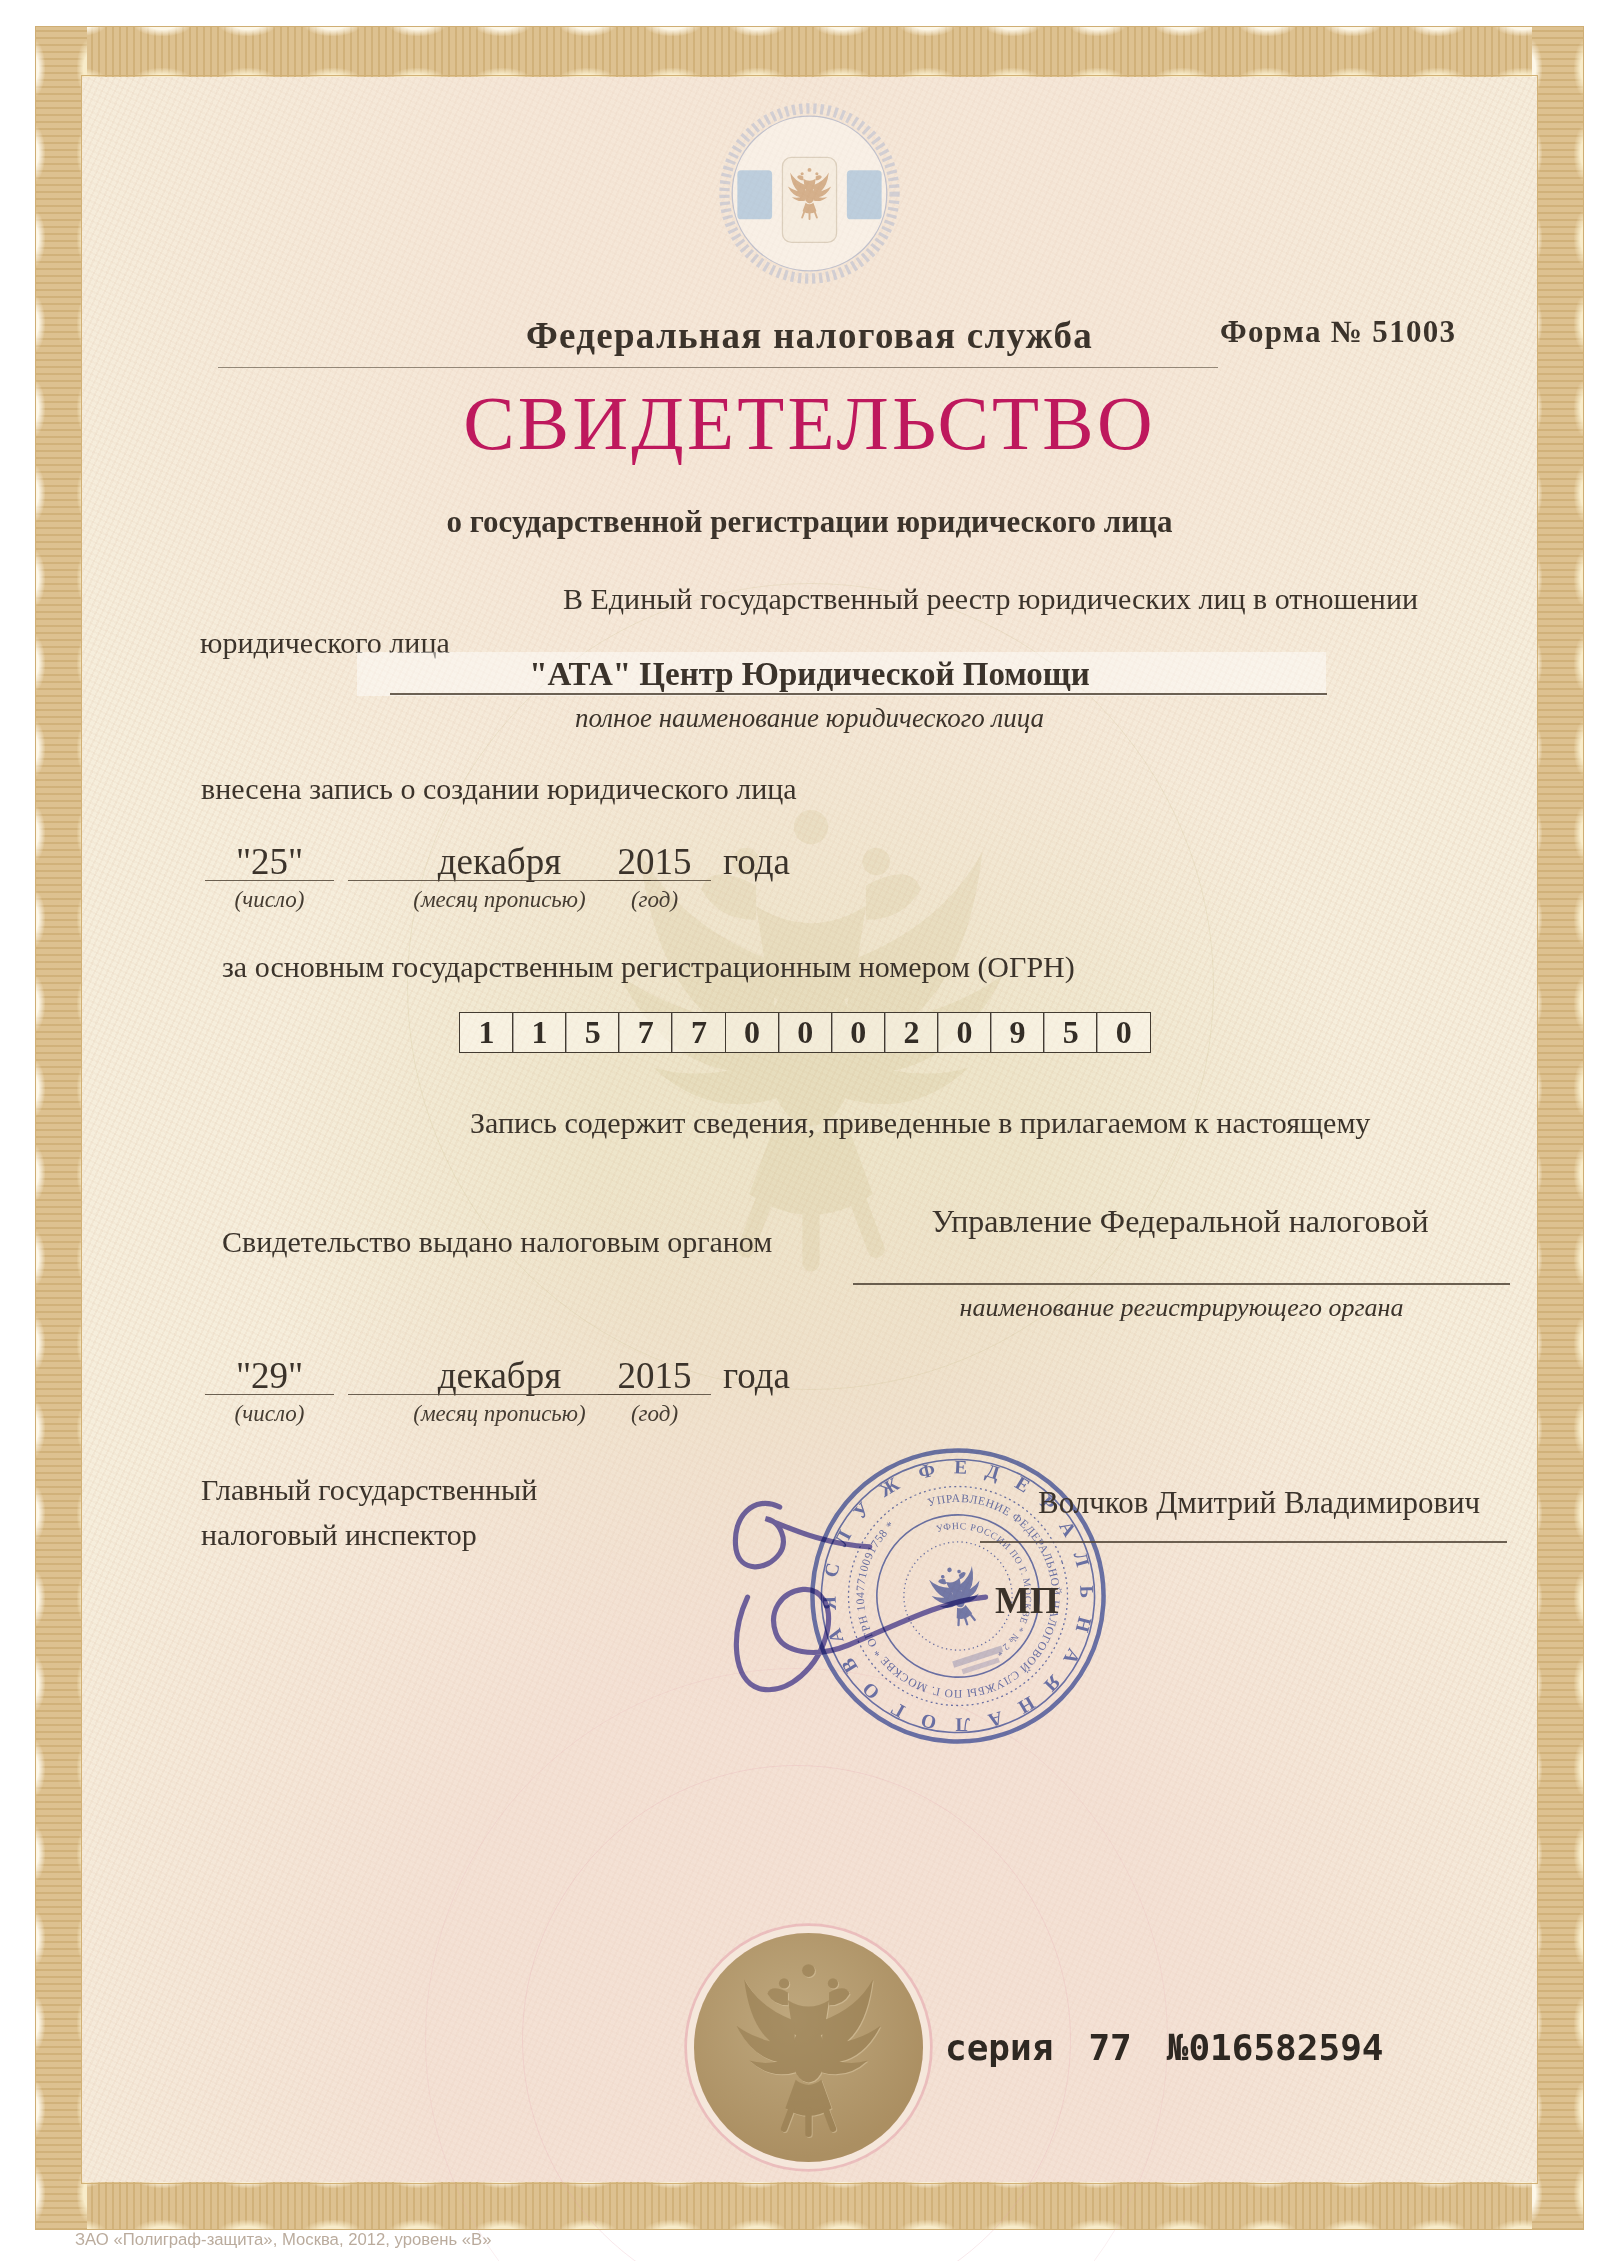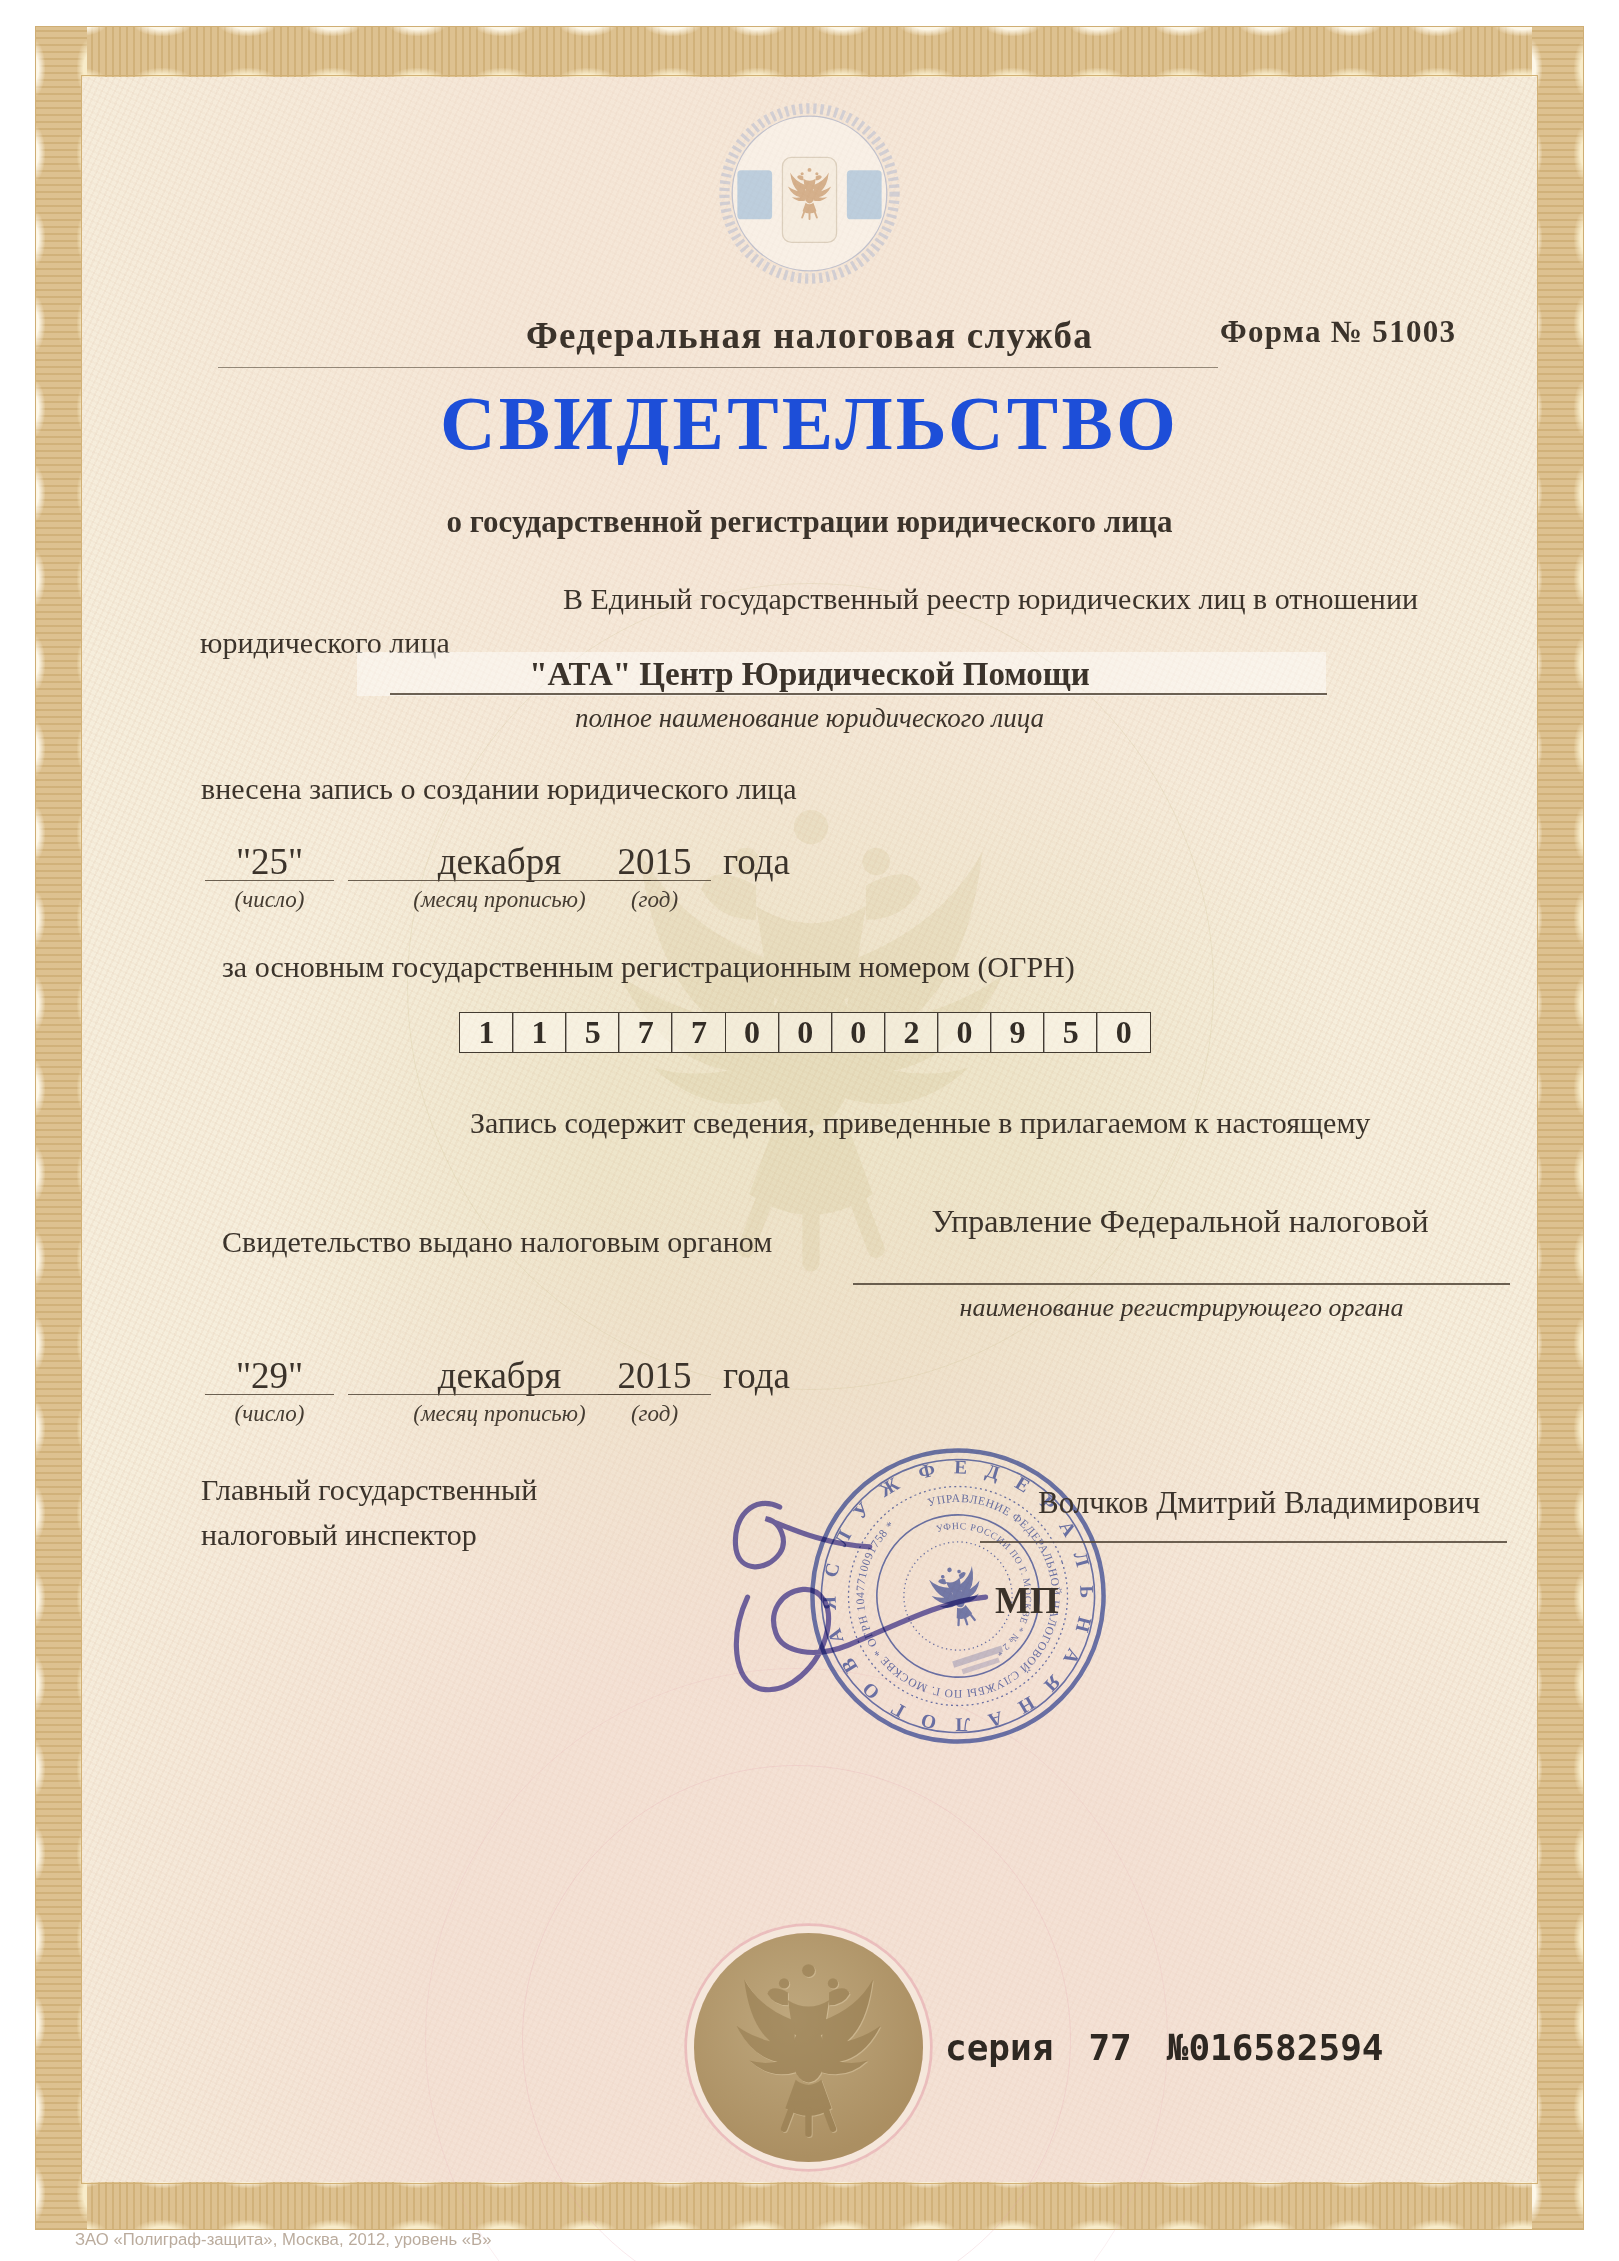--- a/index.html
+++ b/index.html
@@ -102,21 +102,21 @@
     <rect x="30" y="106" width="54" height="76" rx="6" fill="#7fb2e0" opacity=".85"></rect>
     <rect x="200" y="106" width="54" height="76" rx="6" fill="#7fb2e0" opacity=".85"></rect>
     <rect x="100" y="86" width="84" height="132" rx="14" fill="#f7f3e8" stroke="#c9beaa" stroke-width="2"></rect>
     <use href="#eagle" x="106" y="92" width="72" height="100" style="color:#b5793f" opacity=".9"></use>
   </svg>
 
   <div class="t" style="left:1220px;top:274px;font-size:31px;font-weight:bold;letter-spacing:1.3px;margin-top:40px;">Форма  № 51003</div>
 
   <div class="ctr" style="top:314px;font-size:37px;font-weight:bold;letter-spacing:1.3px;">Федеральная налоговая служба</div>
   <div class="rule" style="left:218px;top:367px;width:1000px;opacity:.7;"></div>
-  <div class="ctr" style="top:379px;font-size:77px;font-weight:bold;letter-spacing:3.2px;color:#1d4ed8;">СВИДЕТЕЛЬСТВО</div>
+  <div class="ctr" style="top:379px;font-size:77px;font-weight:normal;letter-spacing:3.2px;color:#be185d;">СВИДЕТЕЛЬСТВО</div>
   <div class="ctr" style="top:504px;font-size:31px;font-weight:bold;">о государственной регистрации юридического лица</div>
 
   <div class="t" style="left:523px;top:582px;font-size:30px;margin-left:40px;">В Единый государственный реестр юридических лиц в отношении</div>
   <div class="t" style="left:200px;top:626px;font-size:30px;">юридического лица</div>
 
   <div class="t" style="left:357px;top:652px;width:969px;height:44px;background:rgba(255,255,255,.45);"></div>
   <div class="ctr" style="top:656px;font-size:33px;font-weight:bold;">"АТА" Центр Юридической Помощи</div>
   <div class="rule" style="left:390px;top:693px;width:937px;height:1.9px;"></div>
   <div class="ctr ital" style="top:703px;font-size:27px;">полное наименование юридического лица</div>
 

